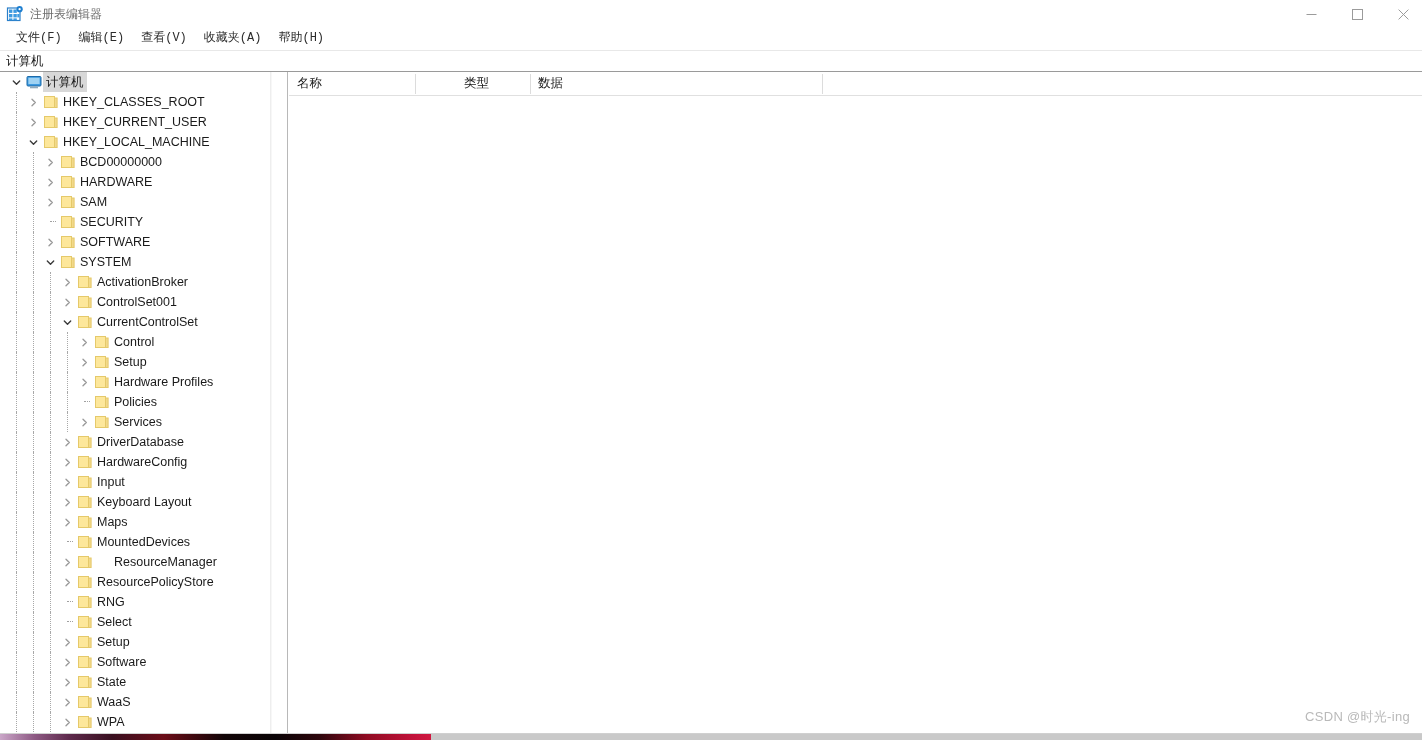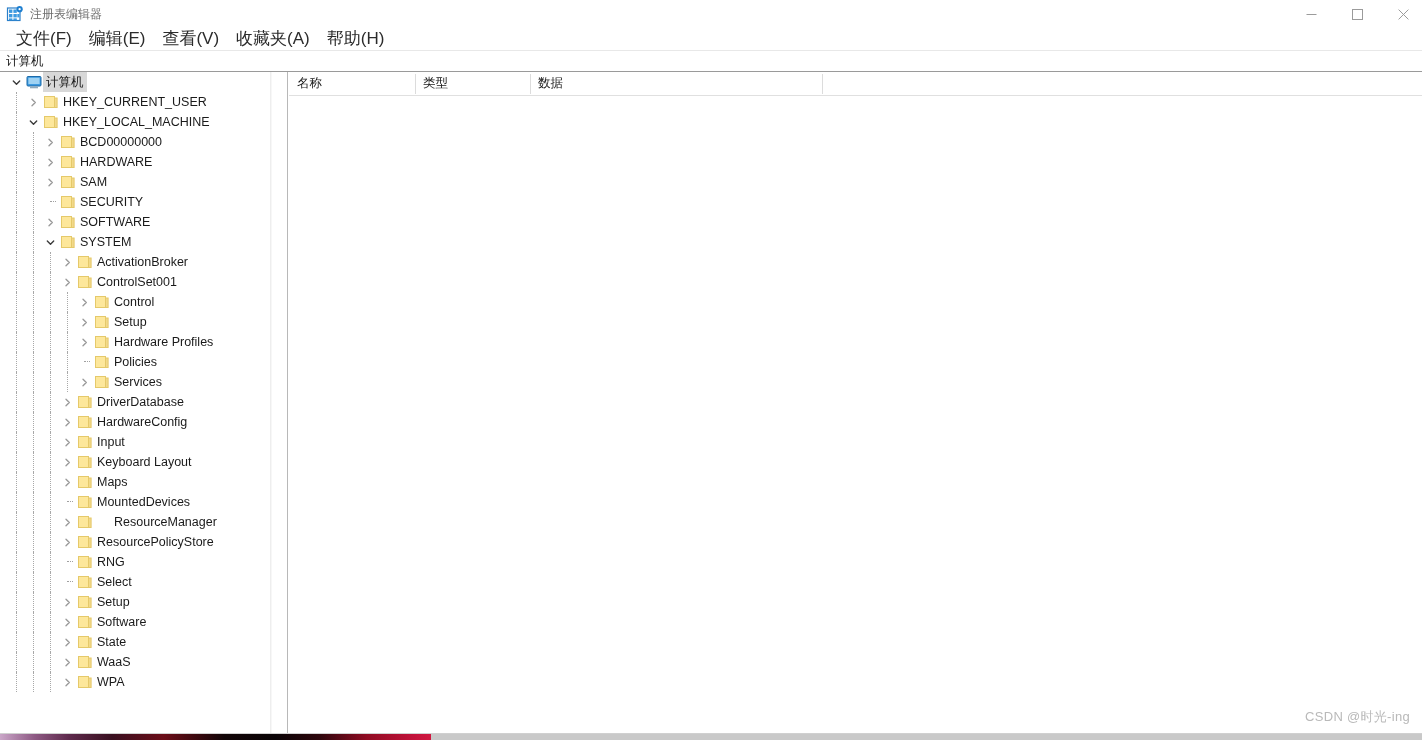--- a/index.html
+++ b/index.html
@@ -70,26 +70,27 @@
     left: 0; top: 29px;
     width: 1422px;
     height: 21px;
     background: #ffffff;
     display: flex;
     align-items: center;
     padding-left: 8px;
     box-sizing: border-box;
   }
   .menu-item {
-    font-size: 17px;
+    font-size: 12px;
     color: #2b2b2b;
     padding: 2px 9px 4px 8px;
     line-height: 15px;
     white-space: nowrap;
     cursor: default;
+    font-family: Liberation Mono, monospace;
   }
 
   
   #addressbar {
     position: absolute;
     left: 0; top: 50px;
     width: 1422px;
     height: 22px;
     background: #ffffff;
     border-top: 1px solid #e8e8e8;
@@ -402,20 +403,33 @@
             <div class="vline" style="left: 16px;"></div>
             <div class="expander" style="left: 25px;">
               <svg width="9" height="9" viewBox="0 0 9 9">
                 <polyline points="3,1.3 6.3,4.5 3,7.7" fill="none" stroke="#9a9a9a" stroke-width="1.35" stroke-linecap="round" stroke-linejoin="round"></polyline>
               </svg>
             </div>
             <div class="ficon" style="left: 43px; top: 2px;"><svg width="16" height="16" viewBox="0 0 16 16">
                 <rect x="1.5" y="2.5" width="10" height="11" fill="#fde79b" stroke="#e5c96a" stroke-width="1"></rect>
                 <rect x="11.5" y="4" width="2.6" height="9.5" fill="#f2d98a" stroke="#e5c96a" stroke-width="1"></rect>
               </svg></div>
+            <span class="tree-label" style="position: absolute; left: 60px;">HKEY_CLASSES_ROOT</span>
+          </div>
+          <div class="tree-row">
+            <div class="vline" style="left: 16px;"></div>
+            <div class="expander" style="left: 25px;">
+              <svg width="9" height="9" viewBox="0 0 9 9">
+                <polyline points="3,1.3 6.3,4.5 3,7.7" fill="none" stroke="#9a9a9a" stroke-width="1.35" stroke-linecap="round" stroke-linejoin="round"></polyline>
+              </svg>
+            </div>
+            <div class="ficon" style="left: 43px; top: 2px;"><svg width="16" height="16" viewBox="0 0 16 16">
+                <rect x="1.5" y="2.5" width="10" height="11" fill="#fde79b" stroke="#e5c96a" stroke-width="1"></rect>
+                <rect x="11.5" y="4" width="2.6" height="9.5" fill="#f2d98a" stroke="#e5c96a" stroke-width="1"></rect>
+              </svg></div>
             <span class="tree-label" style="position: absolute; left: 60px;">HKEY_CURRENT_USER</span>
           </div>
           <div class="tree-row">
             <div class="vline" style="left: 16px;"></div>
             <div class="expander" style="left: 25px;">
               <svg width="9" height="9" viewBox="0 0 9 9">
                 <polyline points="1.3,3 4.5,6.3 7.7,3" fill="none" stroke="#3a3a3a" stroke-width="1.35" stroke-linecap="round" stroke-linejoin="round"></polyline>
               </svg>
             </div>
             <div class="ficon" style="left: 43px; top: 2px;"><svg width="16" height="16" viewBox="0 0 16 16">
@@ -526,20 +540,35 @@
             <div class="expander" style="left: 59px;">
               <svg width="9" height="9" viewBox="0 0 9 9">
                 <polyline points="3,1.3 6.3,4.5 3,7.7" fill="none" stroke="#9a9a9a" stroke-width="1.35" stroke-linecap="round" stroke-linejoin="round"></polyline>
               </svg>
             </div>
             <div class="ficon" style="left: 77px; top: 2px;"><svg width="16" height="16" viewBox="0 0 16 16">
                 <rect x="1.5" y="2.5" width="10" height="11" fill="#fde79b" stroke="#e5c96a" stroke-width="1"></rect>
                 <rect x="11.5" y="4" width="2.6" height="9.5" fill="#f2d98a" stroke="#e5c96a" stroke-width="1"></rect>
               </svg></div>
             <span class="tree-label" style="position: absolute; left: 94px;">ControlSet001</span>
+          </div>
+          <div class="tree-row">
+            <div class="vline" style="left: 16px;"></div>
+            <div class="vline" style="left: 33px;"></div>
+            <div class="vline" style="left: 50px;"></div>
+            <div class="expander" style="left: 59px;">
+              <svg width="9" height="9" viewBox="0 0 9 9">
+                <polyline points="1.3,3 4.5,6.3 7.7,3" fill="none" stroke="#3a3a3a" stroke-width="1.35" stroke-linecap="round" stroke-linejoin="round"></polyline>
+              </svg>
+            </div>
+            <div class="ficon" style="left: 77px; top: 2px;"><svg width="16" height="16" viewBox="0 0 16 16">
+                <rect x="1.5" y="2.5" width="10" height="11" fill="#fde79b" stroke="#e5c96a" stroke-width="1"></rect>
+                <rect x="11.5" y="4" width="2.6" height="9.5" fill="#f2d98a" stroke="#e5c96a" stroke-width="1"></rect>
+              </svg></div>
+            <span class="tree-label" style="position: absolute; left: 94px;">CurrentControlSet</span>
           </div>
           <div class="tree-row">
             <div class="vline" style="left: 16px;"></div>
             <div class="vline" style="left: 33px;"></div>
             <div class="vline" style="left: 50px;"></div>
             <div class="vline" style="left: 67px;"></div>
             <div class="expander" style="left: 76px;">
               <svg width="9" height="9" viewBox="0 0 9 9">
                 <polyline points="3,1.3 6.3,4.5 3,7.7" fill="none" stroke="#9a9a9a" stroke-width="1.35" stroke-linecap="round" stroke-linejoin="round"></polyline>
               </svg>
@@ -838,21 +867,21 @@
     </div>
 
     <div id="splitter"></div>
 
     <div id="list-pane">
       <div id="list-header">
           <div class="col-head" style="left: 0px; width: 126px;">
             <span class="col-text">名称</span>
           </div>
           <div class="col-sep" style="left: 126px;"></div>
-          <div class="col-head" style="left: 126px; width: 115px;">
+          <div class="col-head" style="left: 126px; width: 115px; justify-content: center;">
             <span class="col-text">类型</span>
           </div>
           <div class="col-sep" style="left: 241px;"></div>
           <div class="col-head" style="left: 241px; width: 292px; text-align: center;">
             <span class="col-text">数据</span>
           </div>
           <div class="col-sep" style="left: 533px;"></div>
         </div>
       <div id="list-body"></div>
     </div>

